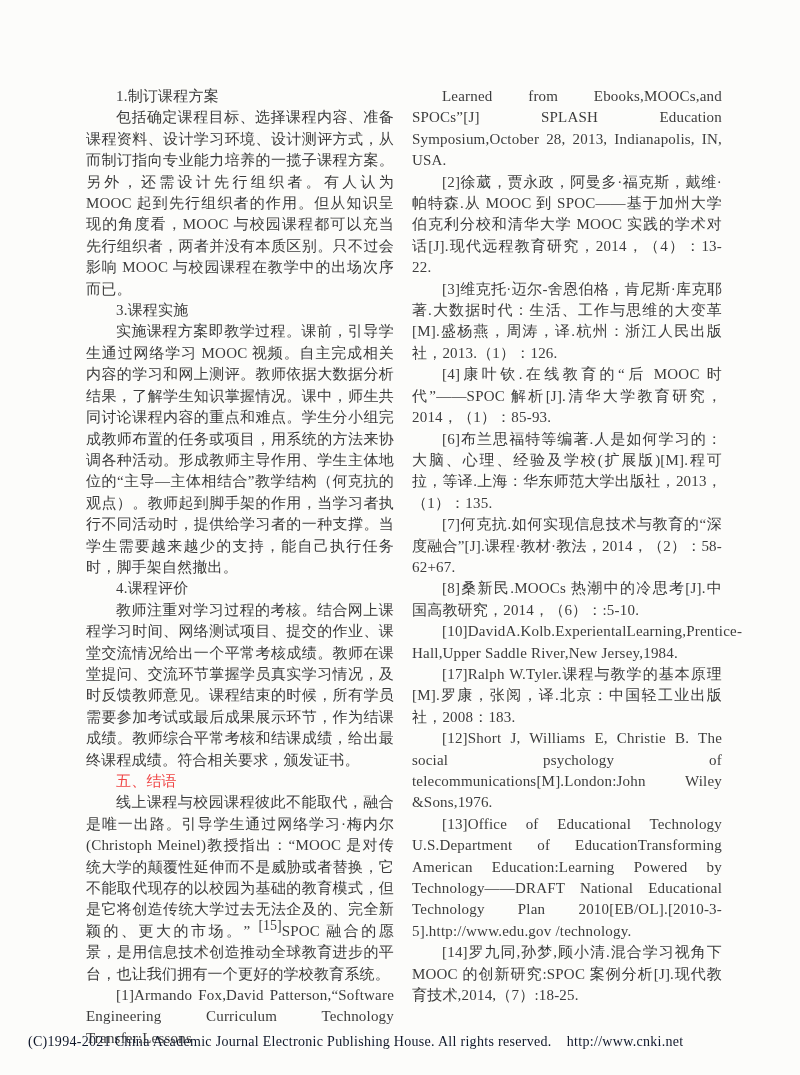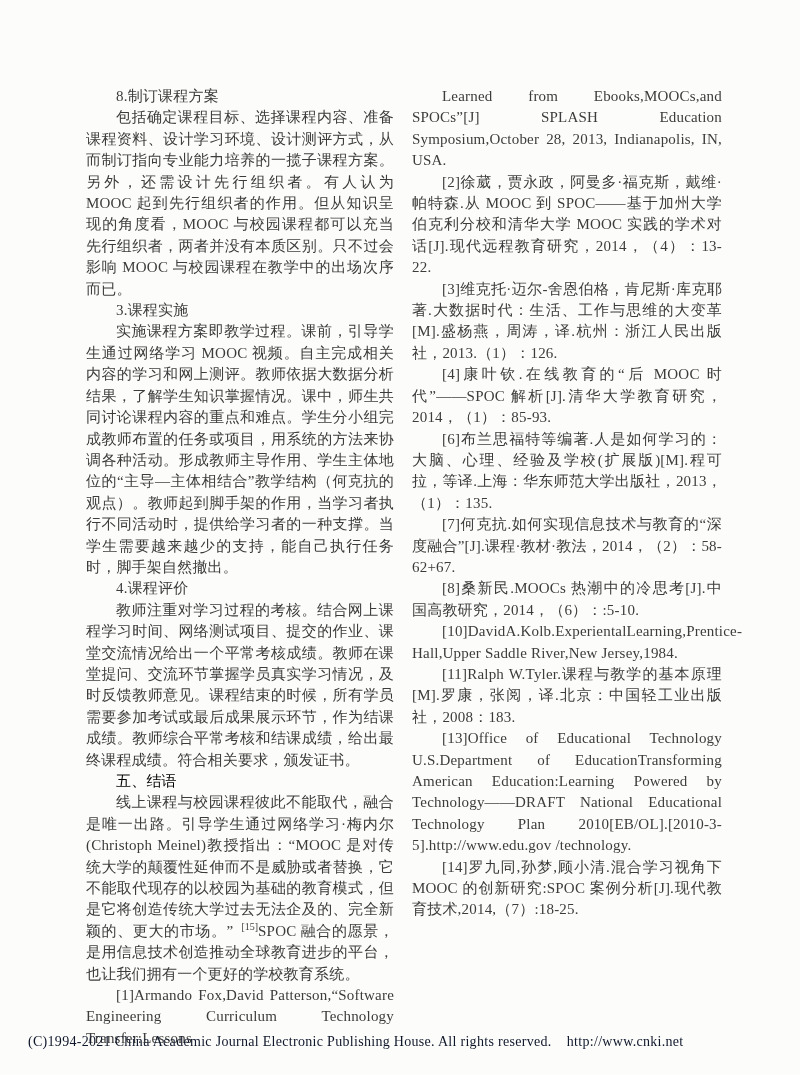--- a/index.html
+++ b/index.html
@@ -23,24 +23,24 @@
     letter-spacing: 0.2px;
   }
   .col-left  { left: 86px;  width: 308px; }
   .col-right { left: 412px; width: 310px; }
   .col p, .col h3 {
     margin: 0;
     font-size: 15px;
     font-weight: normal;
     text-indent: 2em;
   }
-  .bold-head { font-weight: bold; color: #000000; }
+  .bold-head { font-weight: bold; color: #ef4444; }
   .cont { text-indent: 0; }
   .supref {
-    font-size: 10px;
+    font-size: 14px;
     vertical-align: super;
     line-height: 0;
     letter-spacing: 0;
     margin-left: 8px;
   }
   .footer-pagenum {
     position: absolute;
     left: 84px;
     top: 1060px;
     font-size: 13px;
@@ -57,41 +57,42 @@
     white-space: pre;
     letter-spacing: 0.3px;
   }
 </style>
 </head>
 <body>
 
 <div class="page">
 
   <div class="col col-left">
-    <h3>8.制订课程方案</h3>
+    <h3>1.制订课程方案</h3>
     <p>包括确定课程目标、选择课程内容、准备课程资料、设计学习环境、设计测评方式，从而制订指向专业能力培养的一揽子课程方案。另外，还需设计先行组织者。有人认为 MOOC 起到先行组织者的作用。但从知识呈现的角度看，MOOC 与校园课程都可以充当先行组织者，两者并没有本质区别。只不过会影响 MOOC 与校园课程在教学中的出场次序而已。</p>
     <h3>3.课程实施</h3>
     <p>实施课程方案即教学过程。课前，引导学生通过网络学习 MOOC 视频。自主完成相关内容的学习和网上测评。教师依据大数据分析结果，了解学生知识掌握情况。课中，师生共同讨论课程内容的重点和难点。学生分小组完成教师布置的任务或项目，用系统的方法来协调各种活动。形成教师主导作用、学生主体地位的“主导—主体相结合”教学结构（何克抗的观点）。教师起到脚手架的作用，当学习者执行不同活动时，提供给学习者的一种支撑。当学生需要越来越少的支持，能自己执行任务时，脚手架自然撤出。</p>
     <h3>4.课程评价</h3>
     <p>教师注重对学习过程的考核。结合网上课程学习时间、网络测试项目、提交的作业、课堂交流情况给出一个平常考核成绩。教师在课堂提问、交流环节掌握学员真实学习情况，及时反馈教师意见。课程结束的时候，所有学员需要参加考试或最后成果展示环节，作为结课成绩。教师综合平常考核和结课成绩，给出最终课程成绩。符合相关要求，颁发证书。</p>
     <h3 class="bold-head">五、结语</h3>
     <p><span>线上课程与校园课程彼此不能取代，融合是唯一出路。引导学生通过网络学习·梅内尔(Christoph Meinel)教授指出：“MOOC 是对传统大学的颠覆性延伸而不是威胁或者替换，它不能取代现存的以校园为基础的教育模式，但是它将创造传统大学过去无法企及的、完全新颖的、更大的市场。”</span><span class="supref">[15]</span><span>SPOC 融合的愿景，是用信息技术创造推动全球教育进步的平台，也让我们拥有一个更好的学校教育系统。</span></p>
     <p>[1]Armando Fox,David Patterson,“Software Engineering Curriculum Technology Transfer:Lessons</p>
   </div>
 
   <div class="col col-right">
     <p class="cont">Learned from Ebooks,MOOCs,and SPOCs”[J] SPLASH Education Symposium,October 28, 2013, Indianapolis, IN, USA.</p>
     <p>[2]徐葳，贾永政，阿曼多·福克斯，戴维·帕特森.从 MOOC 到 SPOC——基于加州大学伯克利分校和清华大学 MOOC 实践的学术对话[J].现代远程教育研究，2014，（4）：13-22.</p>
     <p>[3]维克托·迈尔-舍恩伯格，肯尼斯·库克耶著.大数据时代：生活、工作与思维的大变革[M].盛杨燕，周涛，译.杭州：浙江人民出版社，2013.（1）：126.</p>
     <p>[4]康叶钦.在线教育的“后 MOOC 时代”——SPOC 解析[J].清华大学教育研究，2014，（1）：85-93.</p>
     <p>[6]布兰思福特等编著.人是如何学习的：大脑、心理、经验及学校(扩展版)[M].程可拉，等译.上海：华东师范大学出版社，2013，（1）：135.</p>
     <p>[7]何克抗.如何实现信息技术与教育的“深度融合”[J].课程·教材·教法，2014，（2）：58-62+67.</p>
     <p>[8]桑新民.MOOCs 热潮中的冷思考[J].中国高教研究，2014，（6）：:5-10.</p>
     <p>[10]DavidA.Kolb.ExperientalLearning,Prentice-Hall,Upper Saddle River,New Jersey,1984.</p>
-    <p>[11]Ralph W.Tyler.课程与教学的基本原理[M].罗康，张阅，译.北京：中国轻工业出版社，2008：183.</p>
+    <p>[17]Ralph W.Tyler.课程与教学的基本原理[M].罗康，张阅，译.北京：中国轻工业出版社，2008：183.</p>
+    <p>[12]Short J, Williams E, Christie B. The social psychology of telecommunications[M].London:John Wiley &amp;Sons,1976.</p>
     <p>[13]Office of Educational Technology U.S.Department of EducationTransforming American Education:Learning Powered by Technology——DRAFT National Educational Technology Plan 2010[EB/OL].[2010-3-5].http://www.edu.gov /technology.</p>
     <p>[14]罗九同,孙梦,顾小清.混合学习视角下 MOOC 的创新研究:SPOC 案例分析[J].现代教育技术,2014,（7）:18-25.</p>
 
   </div>
 
   <div class="footer-pagenum">— 18 —</div>
   <div class="footer-copy">(C)1994-2021 China Academic Journal Electronic Publishing House. All rights reserved.    http://www.cnki.net</div>
 
 </div>
 

